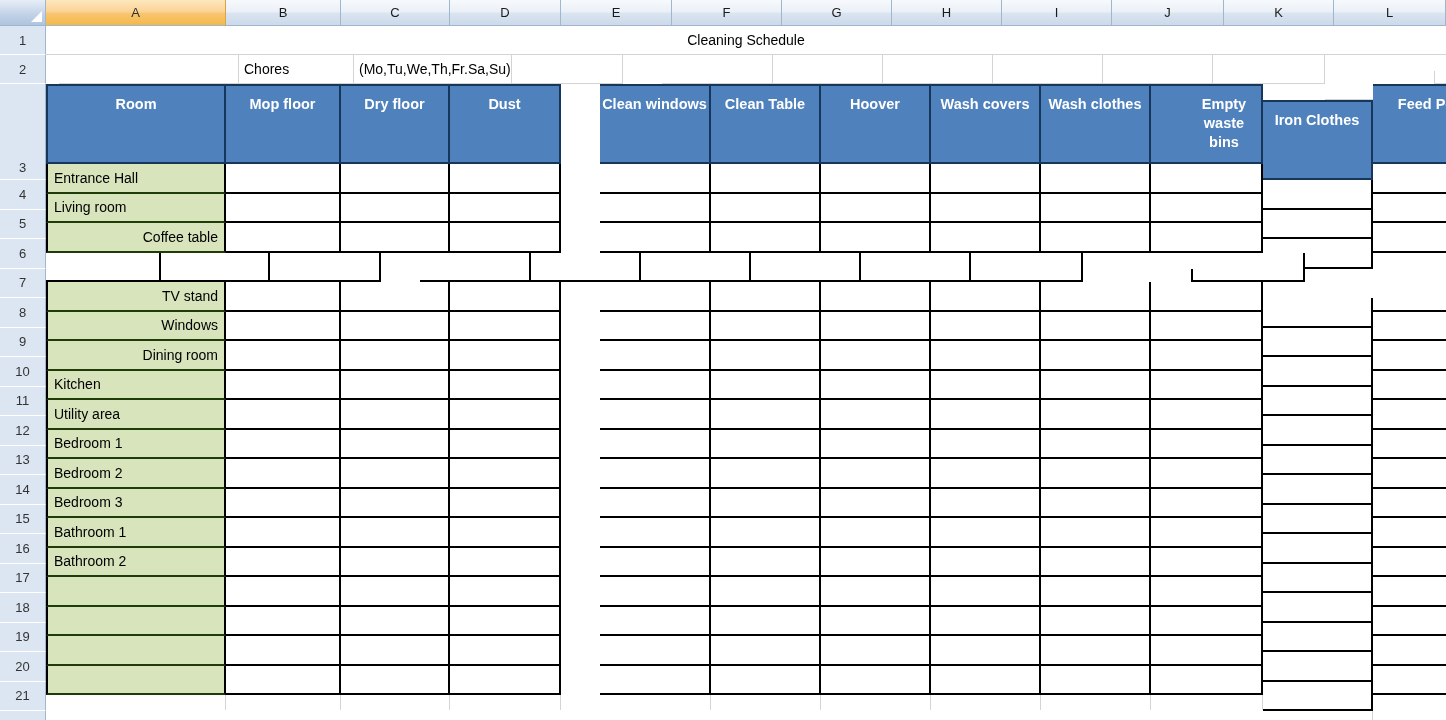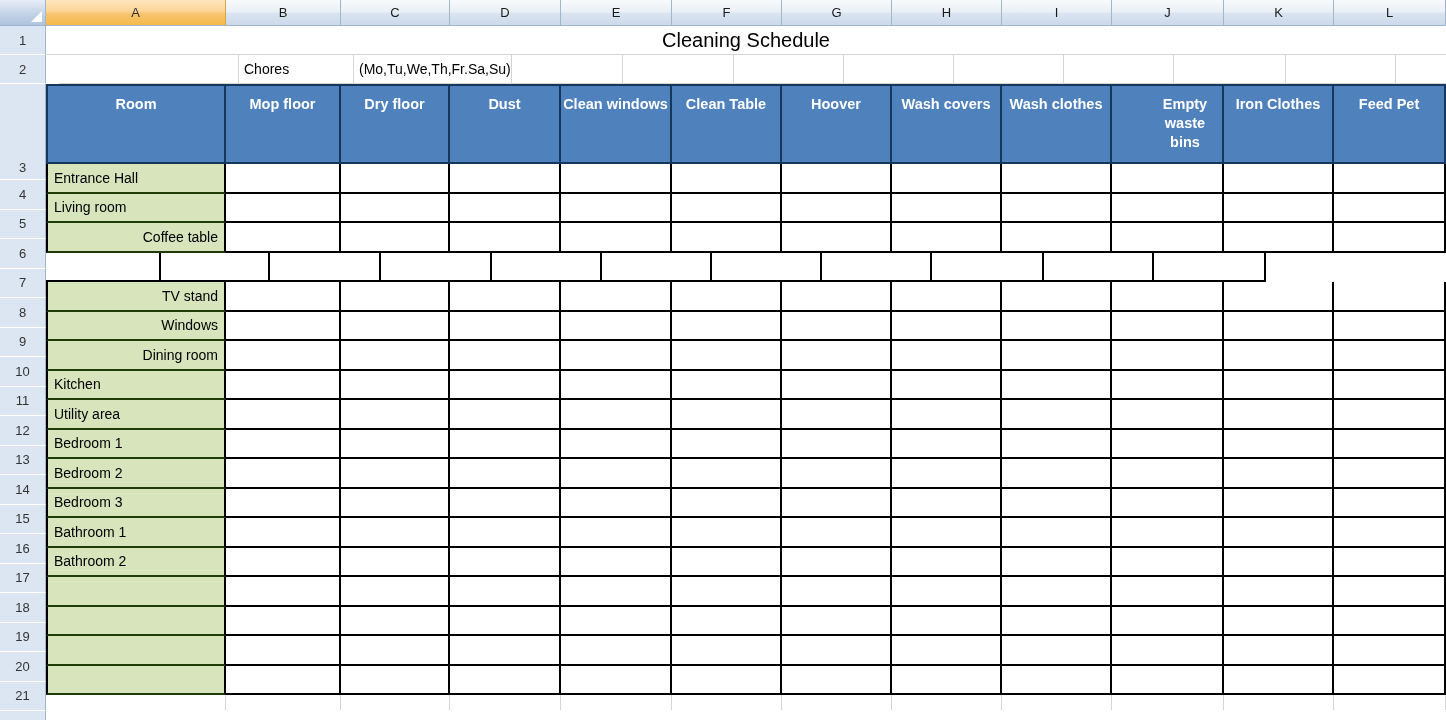--- a/index.html
+++ b/index.html
@@ -88,36 +88,36 @@
     align-items: center;
     overflow: hidden;
     white-space: nowrap;
   }
 
   
   .c-a { flex: 0 0 180px; }
   .c-b { flex: 0 0 115px; }
   .c-c { flex: 0 0 109px; }
   .c-d { flex: 0 0 111px; }
-  .c-e { flex: 0 0 111px; }
+  .c-e { flex: 0 0 111px; margin-left: 39px; }
   .c-f { flex: 0 0 110px; }
   .c-g { flex: 0 0 110px; }
   .c-h { flex: 0 0 110px; }
   .c-i { flex: 0 0 110px; }
   .c-j { flex: 0 0 112px; padding-left: 36px; }
-  .c-k { flex: 0 0 110px; }
+  .c-k { flex: 0 0 110px; margin-top: 16px; }
   .c-l { flex: 0 0 112px; }
 
   
   .row-title { height: 29px; }
   .row-title .cell { border-bottom: 1px solid #d4d4d4; }
   .title-span {
     flex: 0 0 1400px;
     justify-content: center;
-    font-size: 20px;
+    font-size: 14px;
     color: #000;
   }
 
   
   .row-2 { height: 29px; padding-left: 13px; }
   .row-2 .cell {
     border-right: 1px solid #d4d4d4;
     border-bottom: 1px solid #d4d4d4;
     padding-left: 5px;
   }

